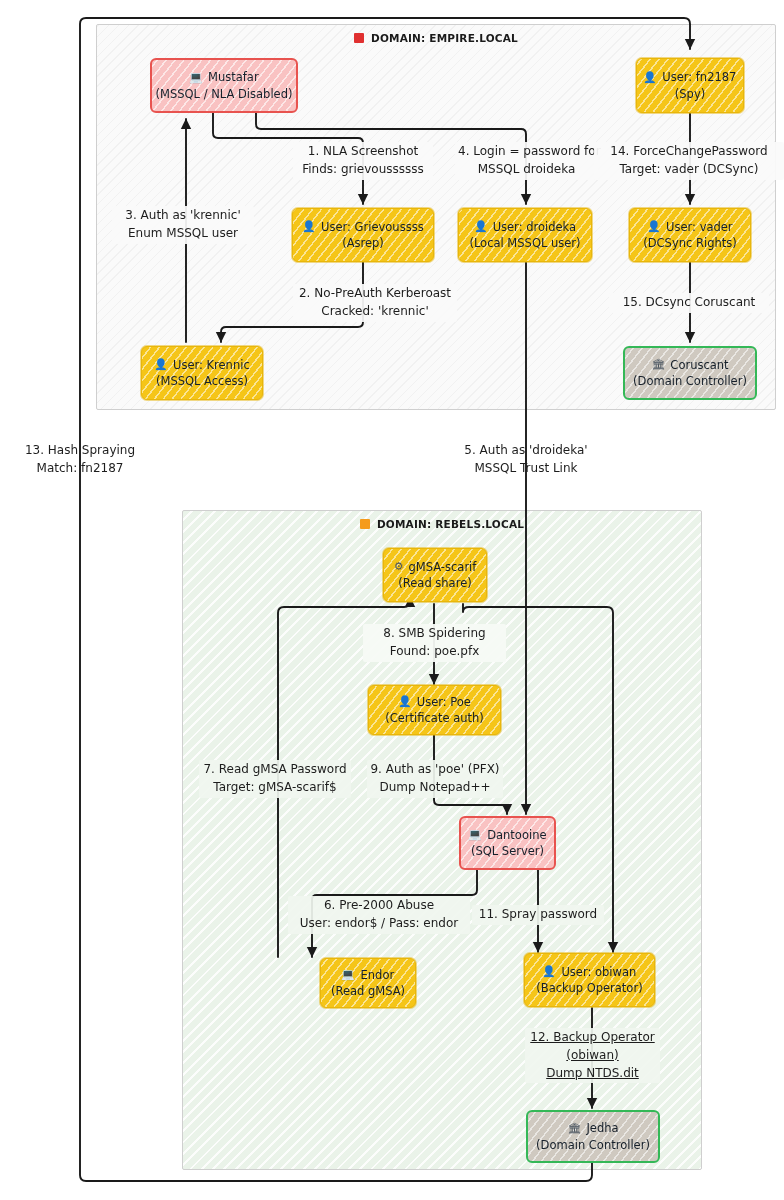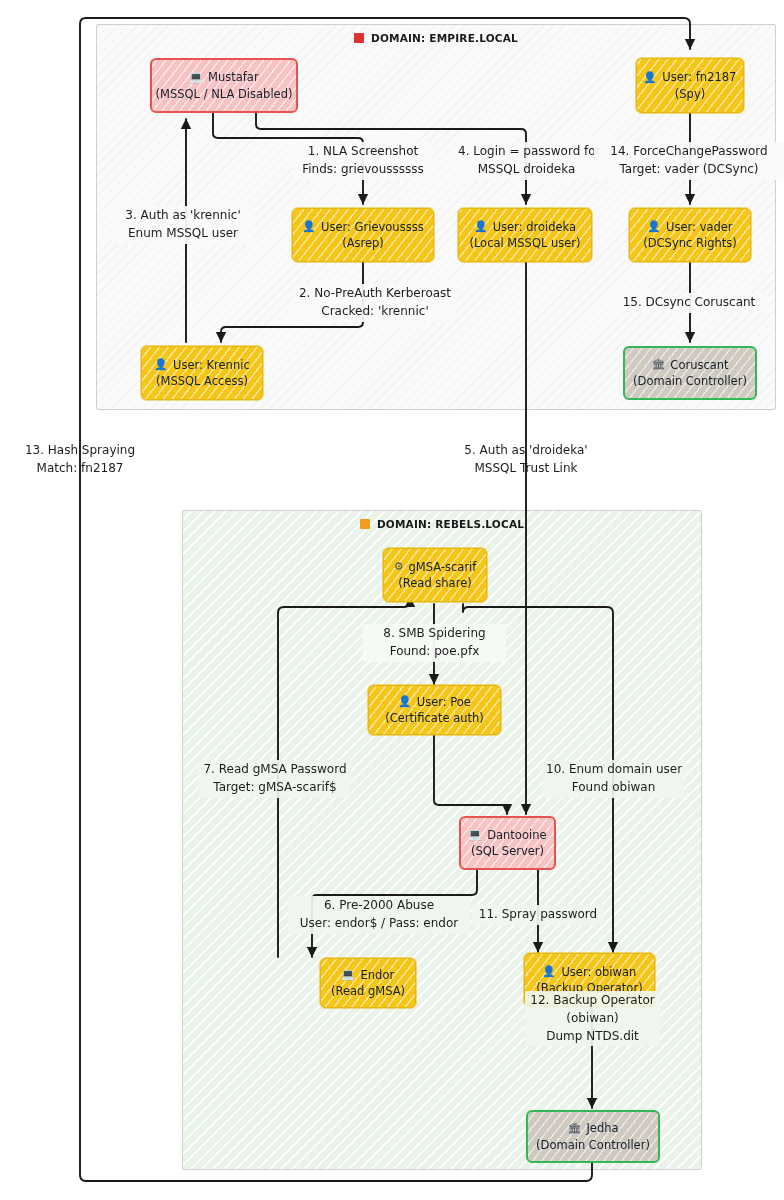--- a/index.html
+++ b/index.html
@@ -320,31 +320,31 @@
   <div class="edge-label boxed" style="left:199px; top:760px; width:152px; background:rgba(240,246,239,0.92);">
     <div>7. Read gMSA Password</div>
     <div>Target: gMSA-scarif$</div>
   </div>
 
   <div class="edge-label boxed" style="left:363px; top:624px; width:143px; background:rgba(246,250,245,0.94);">
     <div>8. SMB Spidering</div>
     <div>Found: poe.pfx</div>
   </div>
 
-
-  <div class="edge-label boxed" style="left:543px; top:760px; width:141px; background:rgba(240,246,239,0.92);">
-    <div>10. Enum domain user</div>
-    <div>Found obiwan</div>
-  </div>
+  <div class="edge-label boxed" style="left:367px; top:760px; width:136px; background:rgba(240,246,239,0.92);">
+    <div>9. Auth as 'poe' (PFX)</div>
+    <div>Dump Notepad++</div>
+  </div>
+
 
   <div class="edge-label boxed" style="left:472px; top:905px; width:132px; background:rgba(240,246,239,0.92);">
     <div>11. Spray password</div>
   </div>
 
-  <div class="edge-label boxed" style="left:525px; top:991px; width:135px; background:rgba(240,246,239,0.92);">
+  <div class="edge-label boxed" style="left:525px; top:1028px; width:135px; background:rgba(240,246,239,0.92);text-decoration:underline;">
     <div>12. Backup Operator</div>
     <div>(obiwan)</div>
     <div>Dump NTDS.dit</div>
   </div>
 
   <div class="edge-label onwhite" style="left:17px; top:442px; width:126px;">
     <div>13. Hash Spraying</div>
     <div>Match: fn2187</div>
   </div>
 

